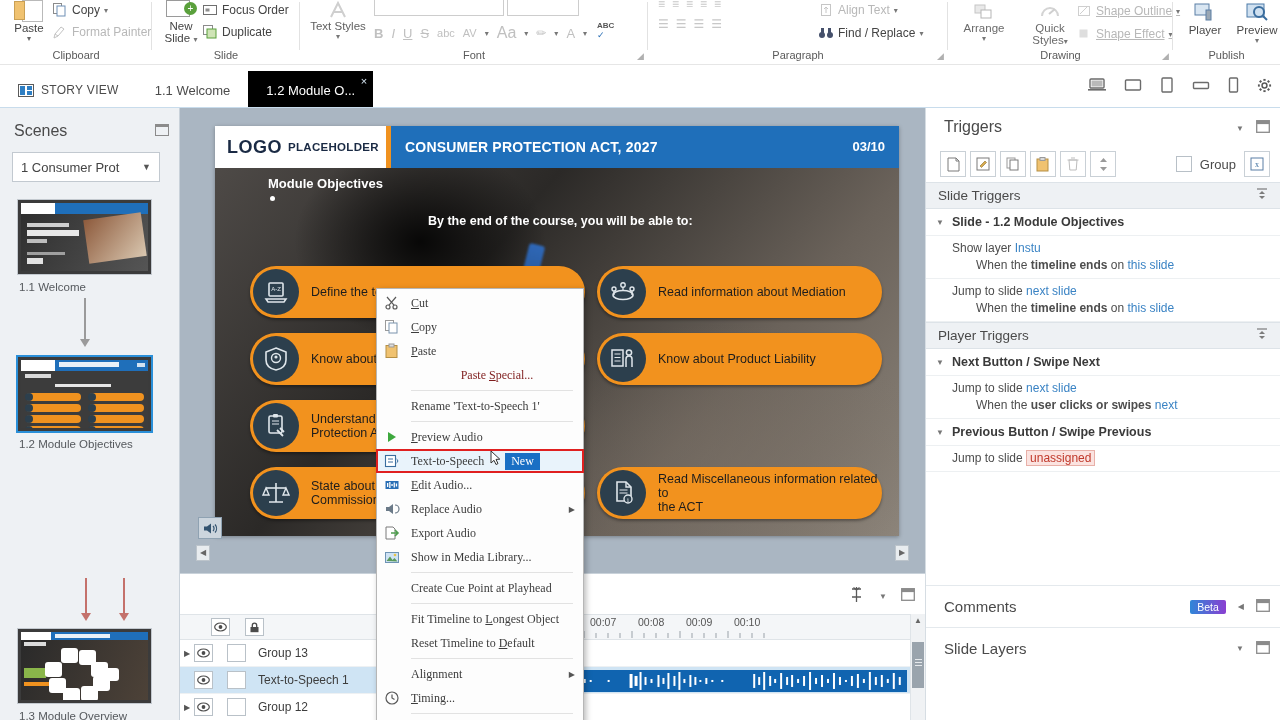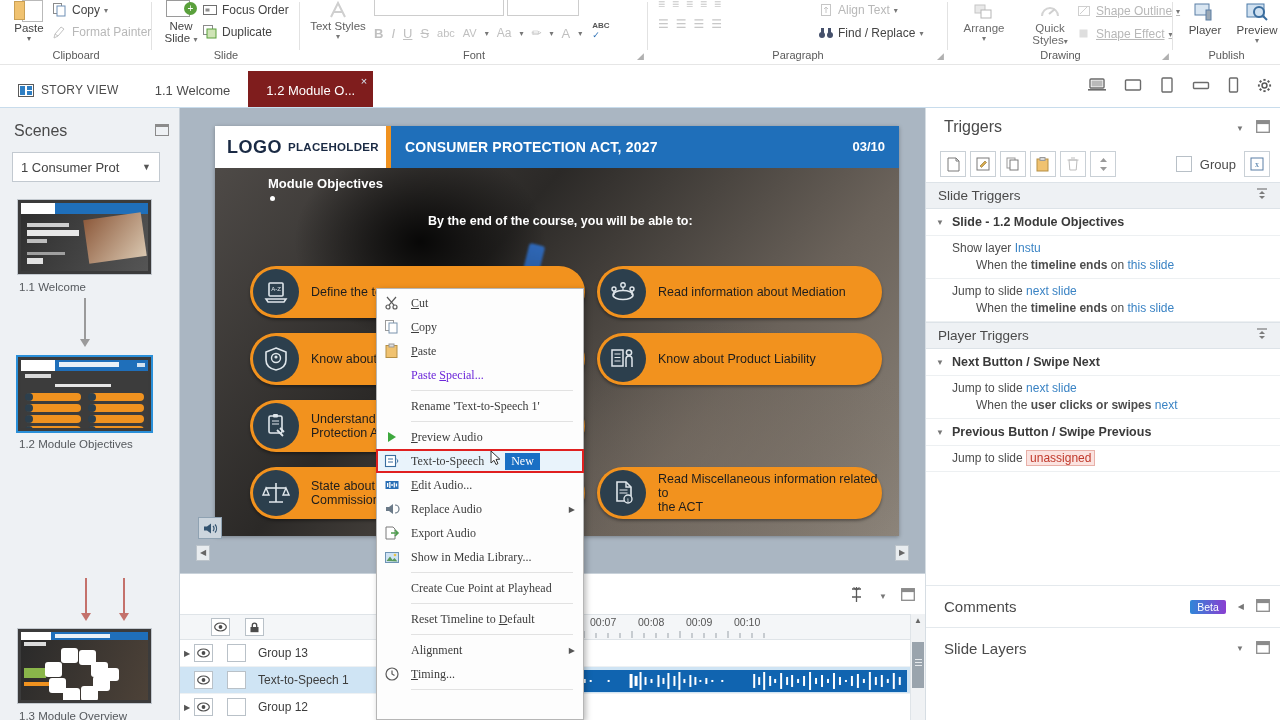--- a/index.html
+++ b/index.html
@@ -71,21 +71,21 @@
   
   .g-pub { width:auto; flex:1; }
   .pub-row { position:absolute; left:10px; top:1px; display:flex; gap:8px; }
   .pub-col { width:44px; text-align:center; color:#4a4a4a; font-size:11.5px; }
   .pub-ic { width:26px; height:22px; margin:0 auto 1px; }
 
   
   .tabstrip { position:absolute; left:0; top:64px; width:1280px; height:44px; background:#fff; border-top:1px solid #e6e6e6; }
   .tabs { position:absolute; left:0; top:6px; display:flex; align-items:stretch; height:38px; }
   .tab { display:flex; align-items:center; gap:7px; padding:0 18px; font-size:13px; color:#4b4b4b; cursor:default; }
-  .tab.active { background:#7f1d1d; color:#fff; position:relative; }
+  .tab.active { background:#000000; color:#fff; position:relative; }
   .tab .tabclose { position:absolute; right:6px; top:4px; font-size:11px; color:#d8e8f5; }
   .storyview-ic { width:16px; height:13px; background:#fff; border:1.5px solid #5a5a5a; position:relative; }
   .storyview-ic::before { content:""; position:absolute; left:1px; top:1px; width:5px; height:9px; background:#2e7fc4; }
   .storyview-ic::after { content:""; position:absolute; left:8px; top:1px; width:5px; height:4px; background:#2e7fc4; box-shadow:0 5px 0 #2e7fc4; }
   .devicebar { position:absolute; right:8px; top:12px; display:flex; gap:18px; align-items:center; }
   .dev { color:#6b6b6b; }
   .underline-blue { position:absolute; left:0; top:107px; width:1280px; height:1px; background:#c8dcec; }
 
   
   .scenes { position:absolute; left:0; top:108px; width:180px; height:612px; background:#eef1f4; border-right:1px solid #c9d2da; }
@@ -185,21 +185,21 @@
   .bold { font-weight:bold; }
   .unassigned { color:#c0392b; background:#fbe3e0; border:1px solid #e8b0a8; padding:0 3px; }
   .beta { background:linear-gradient(90deg,#2f86d8,#8a3fd1); color:#fff; font-size:10.5px; padding:1px 7px; border-radius:2px; }
   .rp-row { height:42px; border-top:1px solid #e4e9ed; display:flex; align-items:center; padding-left:18px; position:relative; }
   .rp-row .rp-title { font-size:15px; color:#4a4a4a; }
   .rp-row .rp-ctl { position:absolute; right:10px; display:flex; gap:12px; align-items:center; color:#777; }
 
   
   .ctx { position:absolute; left:376px; top:288px; width:208px; background:#fdfdfd; border:1px solid #b6b6b6; box-shadow:2px 2px 6px rgba(0,0,0,.28); padding:2px 0; z-index:50; }
   .ctx-item { position:relative; height:24px; display:flex; align-items:center; font-size:12px; color:#3c3c3c; padding-left:34px;font-family:Liberation Serif, serif; }
-  .ctx-item.dim { color:#6d28d9; }
+  .ctx-item.dim { color:#7f1d1d;justify-content:center; }
   .ctx-item .cicon { position:absolute; left:7px; top:4px; width:16px; height:16px; }
   .ctx-item .subarrow { position:absolute; right:8px; font-size:8px; color:#555; }
   .ctx-sep { height:1px; background:#e2e2e2; margin:3px 10px 3px 34px; }
   .ctx-item.highlight { background:#e9f3fb; }
   .ctx-hl-box { position:absolute; left:-1px; right:-1px; top:0; height:24px; border:2px solid #e02020; pointer-events:none; }
   .tooltip-new { background:#1a6fc4; color:#fff; font-size:12px; padding:1px 6px; margin-left:4px; }
 
   .u { text-decoration:underline; }
 </style>
 </head>
@@ -293,21 +293,21 @@
           <div class="fbox" style="width:72px;"></div>
         </div>
         <div class="fontrow2">
           <b>B</b>
           <i>I</i>
           <u>U</u>
           <s>S</s>
           <span style="font-size:11px;">abc</span>
           <span style="font-size:11px;">AV</span>
           <span class="caret">▾</span>
-          <span style="font-size:12px;">Aa</span>
+          <span style="font-size:16px;">Aa</span>
           <span class="caret">▾</span>
           <span style="font-size:12px;">✏</span>
           <span class="caret">▾</span>
           <span style="font-size:13px;">A</span>
           <span class="caret">▾</span>
           <span style="margin-left:2px;">
             <span style="font-size:8px;font-weight:bold;color:#555;display:block;line-height:7px;">ABC</span>
             <span class="abc-check">✓</span>
           </span>
         </div>
@@ -1130,20 +1130,23 @@
           </svg>
       </span>
       <span>Show in Media Library...</span>
     </div>
     <div class="ctx-sep"></div>
     <div class="ctx-item">
       <span>Create Cue Point at Playhead</span>
     </div>
     <div class="ctx-sep"></div>
     <div class="ctx-item">
+      <span>Fit Timeline to <span class="u">L</span>ongest Object</span>
+    </div>
+    <div class="ctx-item">
       <span>Reset Timeline to <span class="u">D</span>efault</span>
     </div>
     <div class="ctx-sep"></div>
     <div class="ctx-item">
       <span>Alignment</span>
       <span class="subarrow">▶</span>
     </div>
     <div class="ctx-item">
       <span class="cicon">
         <svg width="16" height="16" viewBox="0 0 16 16">

